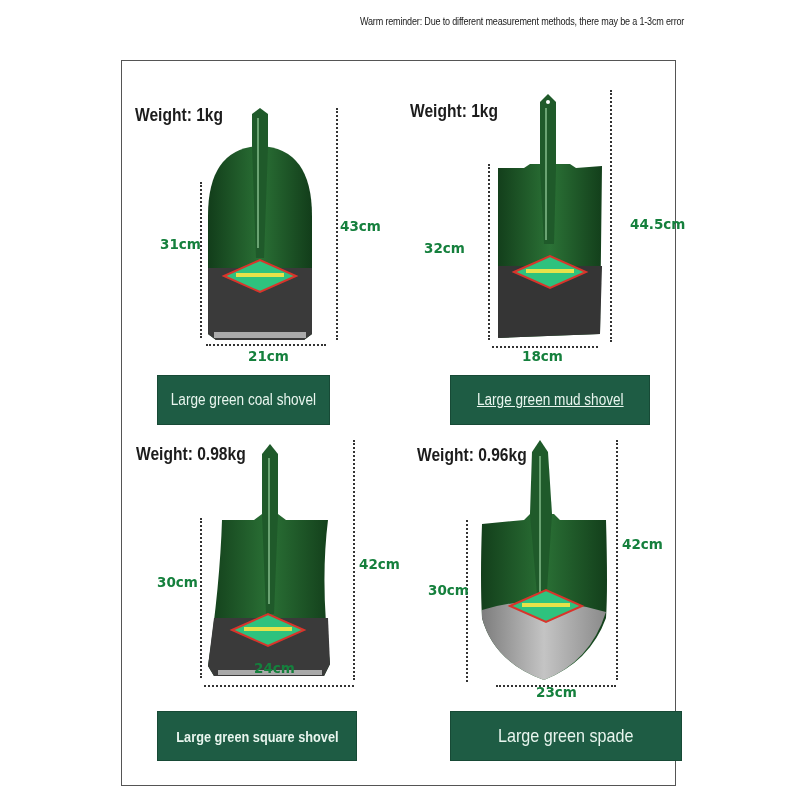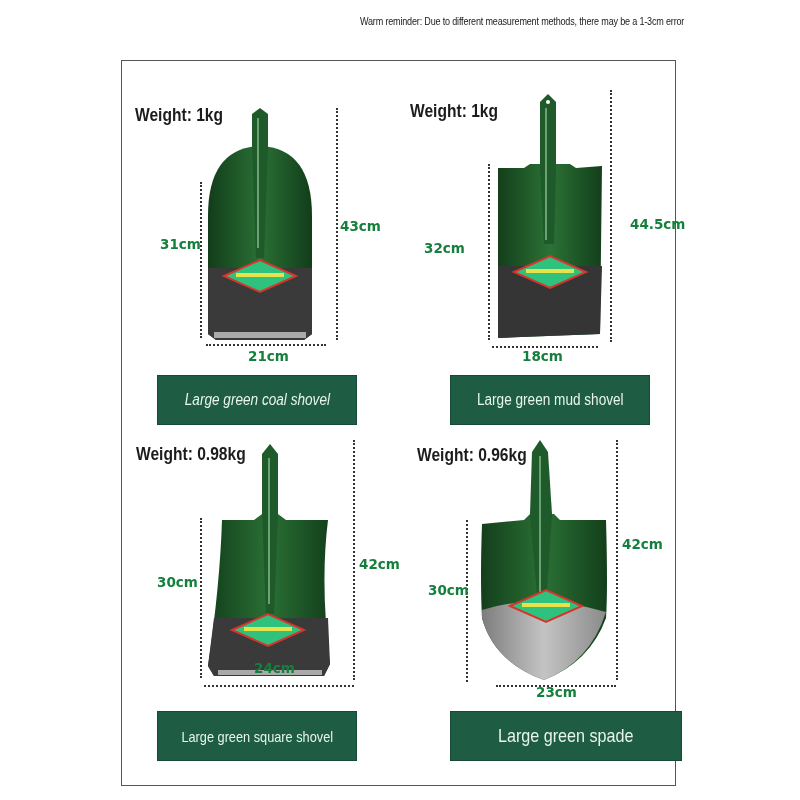--- a/index.html
+++ b/index.html
@@ -45,21 +45,21 @@
       <polygon points="-36,0 0,-16 36,0 0,16" fill="#2ec27e" stroke="#d9342b" stroke-width="2"></polygon>
       <rect x="-24" y="-3" width="48" height="4" fill="#e6e24a"></rect>
     </g>
   </svg>
   <div class="vline" style="left:200px;top:182px;height:156px;"></div>
   <div class="dim" style="left:160px;top:236px;">31cm</div>
   <div class="vline" style="left:336px;top:108px;height:232px;"></div>
   <div class="dim" style="left:340px;top:218px;">43cm</div>
   <div class="hline" style="left:206px;top:344px;width:120px;"></div>
   <div class="dim" style="left:248px;top:348px;">21cm</div>
-  <div class="label-btn" style="left:157px;top:375px;width:200px;height:50px;font-size:16px;font-style:italic;">
+  <div class="label-btn" style="left:157px;top:375px;width:173px;height:50px;font-size:16px;">
     <span>Large green coal shovel</span>
   </div>
 </div>
 
 <div>
   <div class="weight" style="left:410px;top:100px;">Weight: 1kg</div>
   <svg class="shovel" style="left:494px;top:94px;" width="112" height="244" viewBox="0 0 112 244">
     <defs>
       <linearGradient id="g2" x1="0" x2="1">
           <stop offset="0" stop-color="#133f1b"></stop>
@@ -76,21 +76,21 @@
       <polygon points="-36,0 0,-16 36,0 0,16" fill="#2ec27e" stroke="#d9342b" stroke-width="2"></polygon>
       <rect x="-24" y="-3" width="48" height="4" fill="#e6e24a"></rect>
     </g>
   </svg>
   <div class="vline" style="left:488px;top:164px;height:176px;"></div>
   <div class="dim" style="left:424px;top:240px;">32cm</div>
   <div class="vline" style="left:610px;top:90px;height:252px;"></div>
   <div class="dim" style="left:630px;top:216px;">44.5cm</div>
   <div class="hline" style="left:492px;top:346px;width:106px;"></div>
   <div class="dim" style="left:522px;top:348px;">18cm</div>
-  <div class="label-btn" style="left:450px;top:375px;width:200px;height:50px;font-size:16px;">
+  <div class="label-btn" style="left:450px;top:375px;width:200px;height:50px;font-size:16px;text-decoration:underline;">
     <span>Large green mud shovel</span>
   </div>
 </div>
 
 <div>
   <div class="weight" style="left:136px;top:443px;">Weight: 0.98kg</div>
   <svg class="shovel" style="left:204px;top:444px;" width="130" height="234" viewBox="0 0 130 234">
     <defs>
       <linearGradient id="g3" x1="0" x2="1">
           <stop offset="0" stop-color="#133f1b"></stop>
@@ -107,21 +107,21 @@
       <polygon points="-36,0 0,-16 36,0 0,16" fill="#2ec27e" stroke="#d9342b" stroke-width="2"></polygon>
       <rect x="-24" y="-3" width="48" height="4" fill="#e6e24a"></rect>
     </g>
   </svg>
   <div class="vline" style="left:200px;top:518px;height:160px;"></div>
   <div class="dim" style="left:157px;top:574px;">30cm</div>
   <div class="vline" style="left:353px;top:440px;height:240px;"></div>
   <div class="dim" style="left:359px;top:556px;">42cm</div>
   <div class="hline" style="left:204px;top:685px;width:150px;"></div>
   <div class="dim" style="left:254px;top:660px;">24cm</div>
-  <div class="label-btn" style="left:157px;top:711px;width:200px;height:50px;font-size:15px;">
+  <div class="label-btn" style="left:157px;top:711px;width:200px;height:50px;font-size:15px;font-weight:bold;">
     <span>Large green square shovel</span>
   </div>
 </div>
 
 <div>
   <div class="weight" style="left:417px;top:444px;">Weight: 0.96kg</div>
   <svg class="shovel" style="left:480px;top:440px;" width="130" height="240" viewBox="0 0 130 240">
     <defs>
       <linearGradient id="g4" x1="0" x2="1">
           <stop offset="0" stop-color="#133f1b"></stop>

